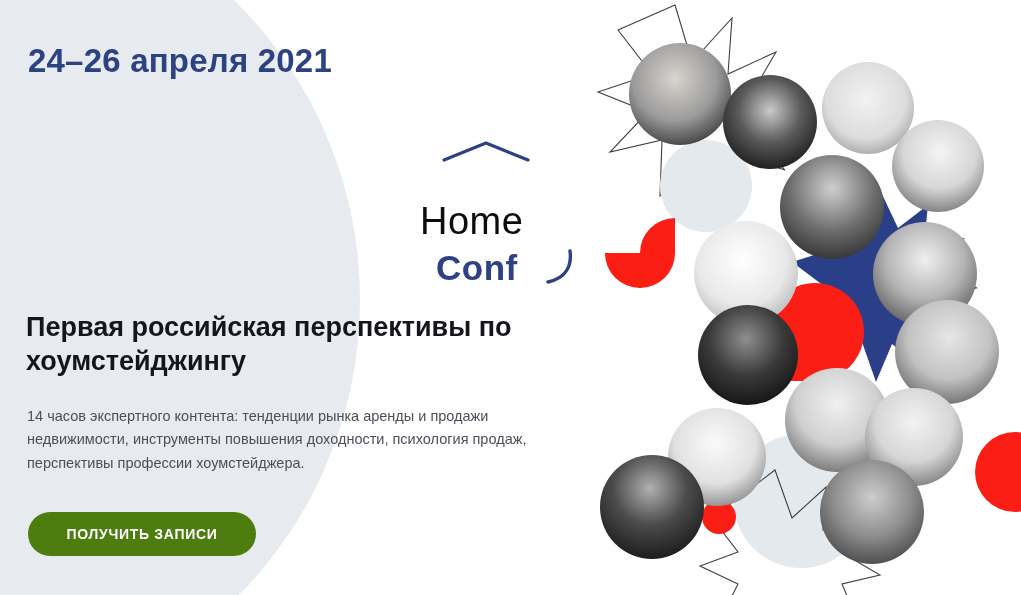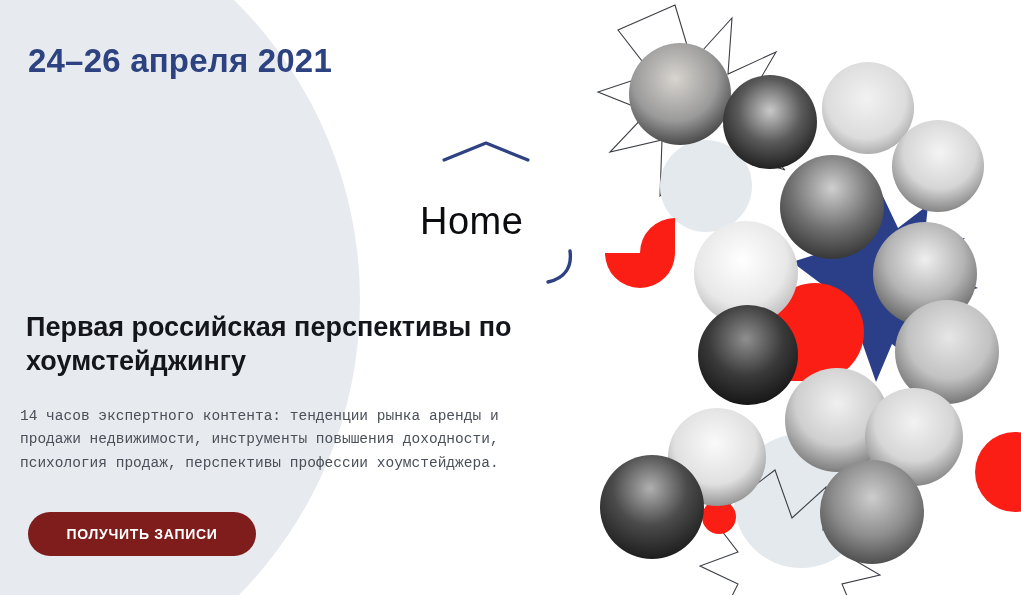--- a/index.html
+++ b/index.html
@@ -36,29 +36,29 @@
   }
 
   .headline {
     position:absolute; left:26px; top:310px;
     width:520px;
     font-size:27px; font-weight:bold; line-height:1.26;
     color:#14161c;
   }
 
   .subtext {
-    position:absolute; left:20px; top:405px;
+    position:absolute; left:27px; top:405px;
     width:520px;
-    font-size:14.5px; line-height:1.62; color:#4a4f58;font-family:Liberation Mono, monospace;
+    font-size:14.5px; line-height:1.62; color:#4a4f58;
   }
 
   .cta-button {
     position:absolute; left:28px; top:512px;
     width:228px; height:44px;
-    background:#7f1d1d; color:#ffffff;
+    background:#4d7c0f; color:#ffffff;
     border:none; border-radius:22px;
     font-family:"Liberation Sans", sans-serif;
     font-size:14px; font-weight:bold; letter-spacing:0.7px;
     cursor:pointer;
   }
 
   
   .logo { position:absolute; left:414px; top:140px; width:175px; height:140px; z-index:6; }
   .logo-roof { position:absolute; left:28px; top:0; width:88px; height:22px; }
   .logo-home, .logo-staging {
@@ -208,18 +208,19 @@
     <p class="subtext">14 часов экспертного контента: тенденции рынка аренды и продажи недвижимости, инструменты повышения доходности, психология продаж, перспективы профессии хоумстейджера.</p>
 
     <button class="cta-button">ПОЛУЧИТЬ ЗАПИСИ</button>
   </div>
 
   <div class="logo">
     <svg class="logo-roof" viewBox="0 0 88 22">
       <polyline points="2,20 44,3 86,20" fill="none" stroke="#2e4183" stroke-width="3.2" stroke-linecap="round" stroke-linejoin="round"></polyline>
     </svg>
     <div class="logo-home">Home</div>
+    <div class="logo-conf">Conf</div>
     <svg class="logo-swoosh" viewBox="0 0 42 42">
       <path d="M34,3 C36,18 30,30 12,34" fill="none" stroke="#2e4183" stroke-width="3.4" stroke-linecap="round"></path>
     </svg>
   </div>
 
 </div>
 
 </body></html>

